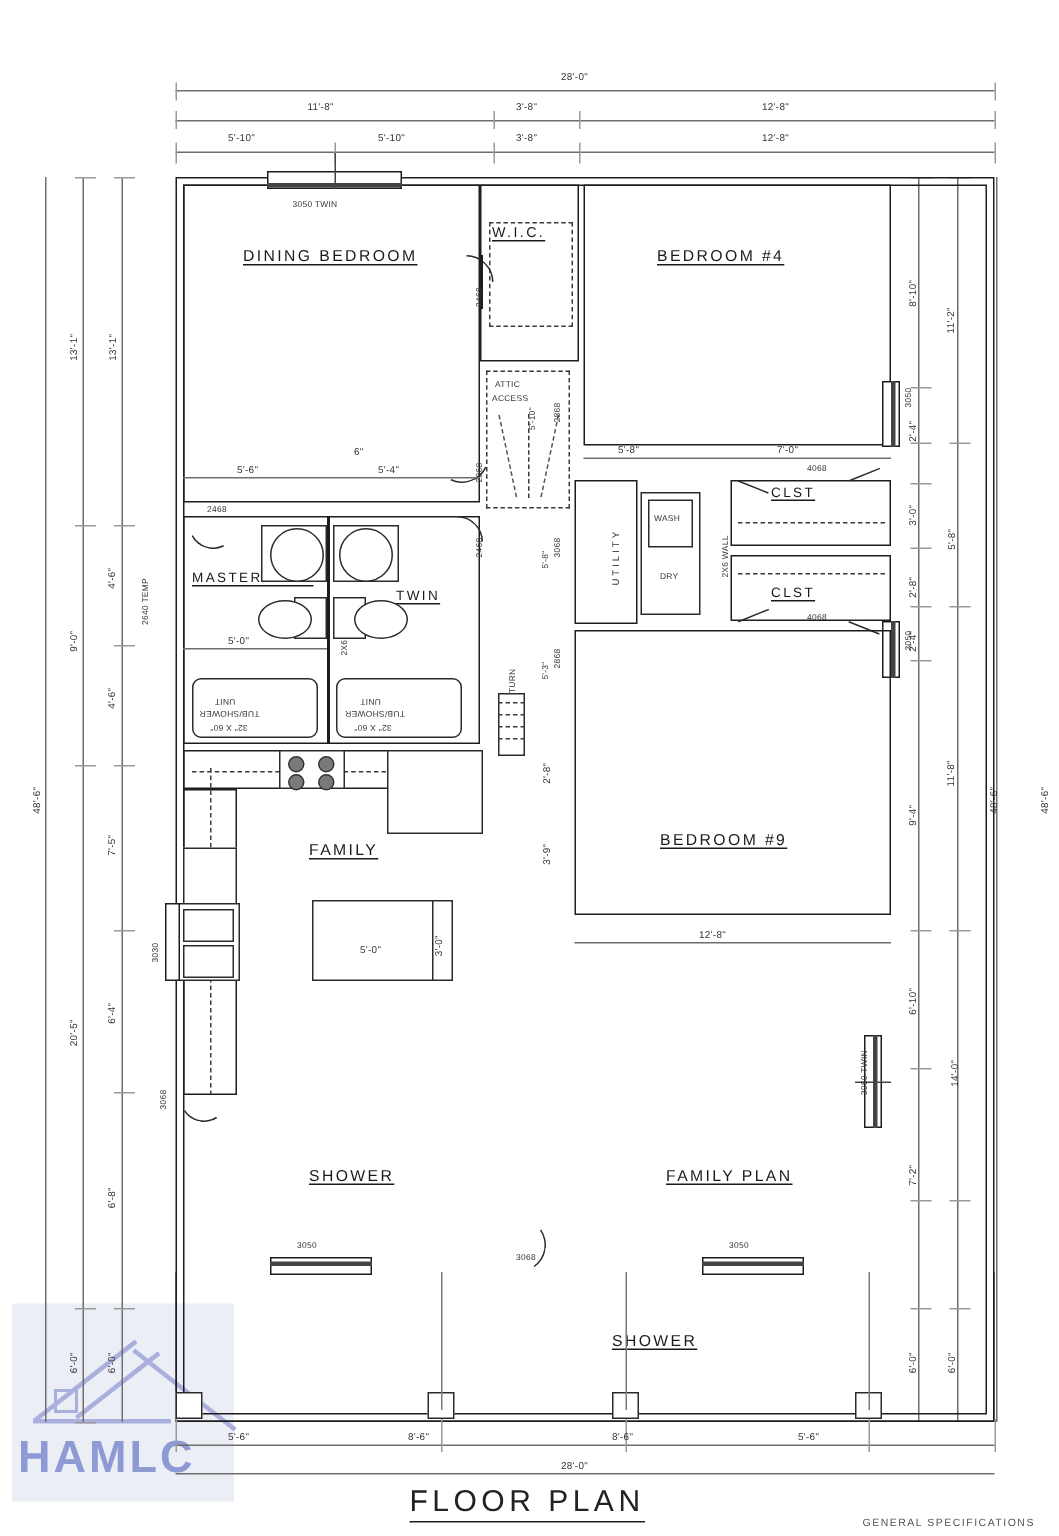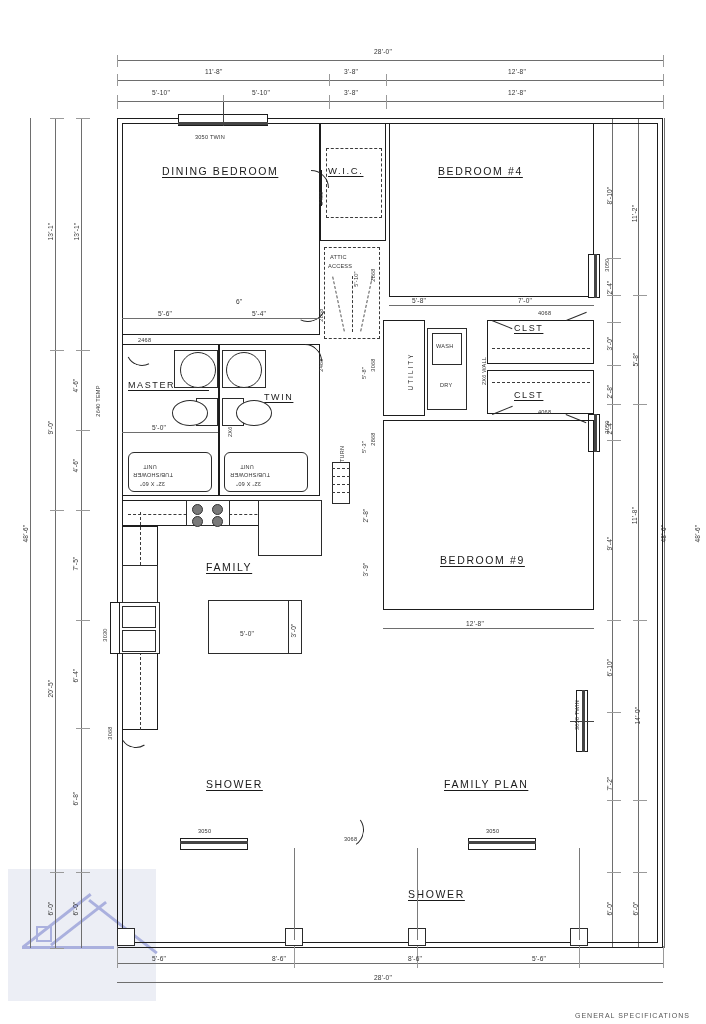--- a/index.html
+++ b/index.html
@@ -41,20 +41,21 @@
 <body>
 
 <div id="sheet">
 
   <div id="wm"></div>
   <div class="roofline" style="left:22px;top:946px;width:92px;"></div>
   <div class="roofline" style="left:22px;top:946px;width:86px;transform:rotate(-38deg);"></div>
   <div class="roofline" style="left:90px;top:899px;width:86px;transform:rotate(38deg);"></div>
   <div class="roofline" style="left:50px;top:944px;width:70px;transform:rotate(-38deg);"></div>
   <div style="position:absolute;left:36px;top:926px;width:12px;height:12px;border:2px solid #aab0de;"></div>
+  <div id="wmtext">HAMLC</div>
 
   <div class="dimline" style="left:117px;top:60px;width:546px;"></div>
   <div class="ext" style="left:117px;top:55px;height:12px;"></div>
   <div class="ext" style="left:663px;top:55px;height:12px;"></div>
   <div class="lbl dim" style="left:374px;top:48px;">28'-0"</div>
 
   <div class="dimline" style="left:117px;top:80px;width:546px;"></div>
   <div class="ext" style="left:117px;top:74px;height:12px;"></div>
   <div class="ext" style="left:329px;top:74px;height:12px;"></div>
   <div class="ext" style="left:386px;top:74px;height:12px;"></div>
@@ -152,21 +153,21 @@
 
   <div class="wall" style="left:122px;top:123px;width:198px;height:212px;"></div>
   <div class="lbl room" style="left:162px;top:165px;">DINING BEDROOM</div>
 
   <div class="win" style="left:178px;top:114px;width:90px;height:12px;"></div>
   <div class="winbar" style="left:178px;top:122px;width:90px;height:3px;"></div>
   <div class="ln v" style="left:223px;top:102px;height:24px;background:#444;"></div>
   <div class="lbl tiny" style="left:195px;top:134px;">3050 TWIN</div>
 
   <div class="wall" style="left:320px;top:123px;width:66px;height:118px;"></div>
-  <div class="lbl room" style="left:328px;top:165px;font-size:9.5px;">W.I.C.</div>
+  <div class="lbl room" style="left:328px;top:150px;font-size:9.5px;">W.I.C.</div>
   <div class="dash" style="left:326px;top:148px;width:56px;height:70px;"></div>
 
   <div class="door-arc" style="left:293px;top:170px;width:34px;height:34px;border-color:#2b2b2b transparent transparent transparent;transform:rotate(45deg);"></div>
   <div class="ln v" style="left:320px;top:170px;height:36px;background:#1d1d1d;width:2px;"></div>
   <div class="lbl tiny rot90c" style="left:314px;top:195px;">2468</div>
 
   <div class="wall" style="left:389px;top:123px;width:205px;height:174px;"></div>
   <div class="lbl room" style="left:438px;top:165px;">BEDROOM #4</div>
 
   <div class="win" style="left:588px;top:254px;width:12px;height:44px;"></div>
@@ -339,15 +340,16 @@
   <div class="ext" style="left:579px;top:946px;height:22px;"></div>
   <div class="ext" style="left:663px;top:946px;height:22px;"></div>
   <div class="lbl dim" style="left:152px;top:955px;">5'-6"</div>
   <div class="lbl dim" style="left:272px;top:955px;">8'-6"</div>
   <div class="lbl dim" style="left:408px;top:955px;">8'-6"</div>
   <div class="lbl dim" style="left:532px;top:955px;">5'-6"</div>
 
   <div class="dimline" style="left:117px;top:982px;width:546px;"></div>
   <div class="lbl dim" style="left:374px;top:974px;">28'-0"</div>
 
+  <div id="title">FLOOR PLAN</div>
   <div id="genspec">GENERAL SPECIFICATIONS</div>
 
 </div>
 
 </body></html>

